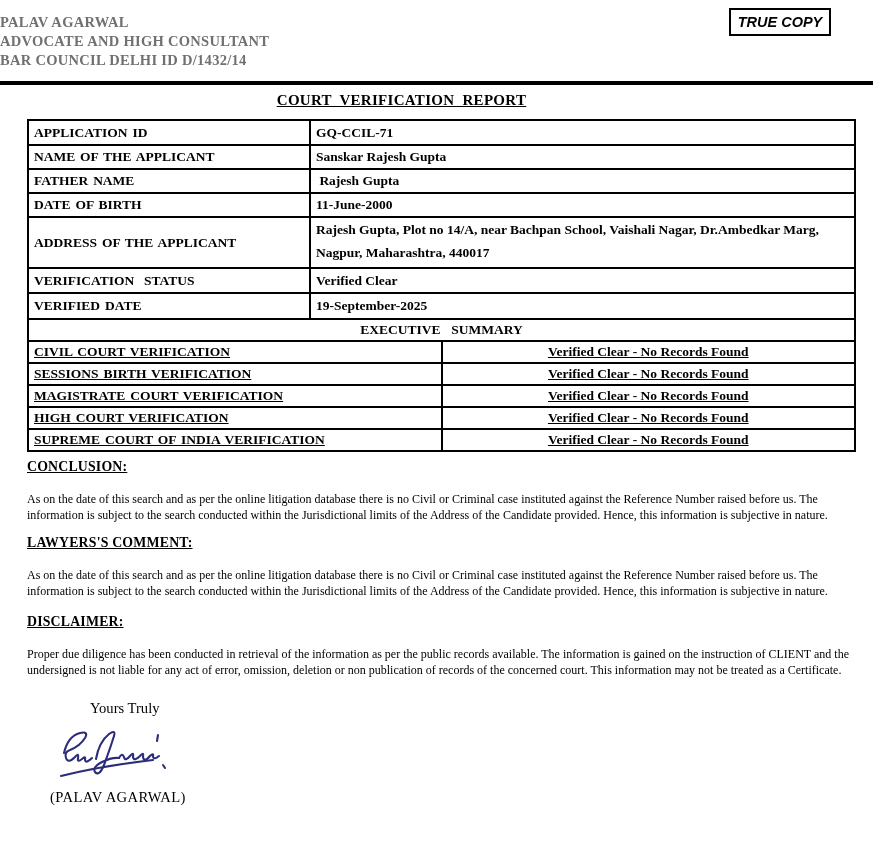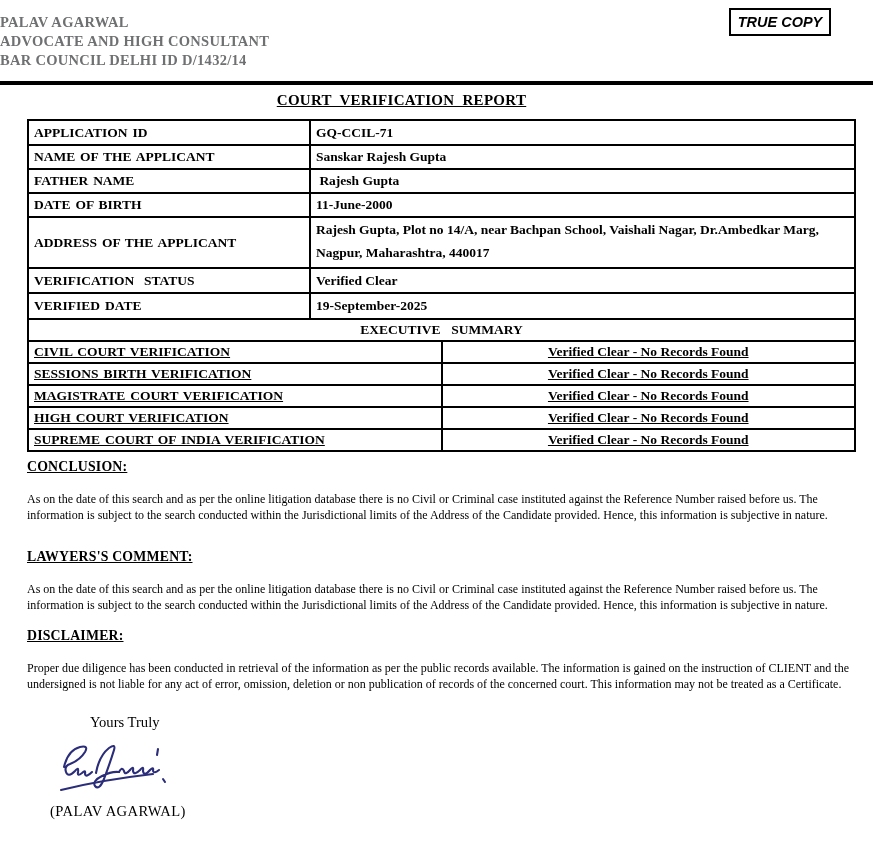--- a/index.html
+++ b/index.html
@@ -65,21 +65,21 @@
   .sec-heading {
     font-weight:bold; font-size:13.8px;
     text-decoration:underline;
     letter-spacing:0.2px;
   }
   .sec-body {
     font-size:12px; line-height:16px;
     margin-top:16px;
     width:829px;
   }
-  .mt1 { margin-top:8px; } .mt2 { margin-top:26px; } .mt3 { margin-top:15px; }
+  .mt1 { margin-top:8px; } .mt2 { margin-top:12px; } .mt3 { margin-top:15px; }
 
   
   .salutation { margin-top:22px; margin-left:63px; font-size:14.6px; }
   .signature-wrap { margin-top:4px; margin-left:24px; width:140px; height:66px; }
   .signature path {
     fill:none;
     stroke:var(--signature-ink, #2b2d7a);
     stroke-width:2.1;
     stroke-linecap:round;
     stroke-linejoin:round;

